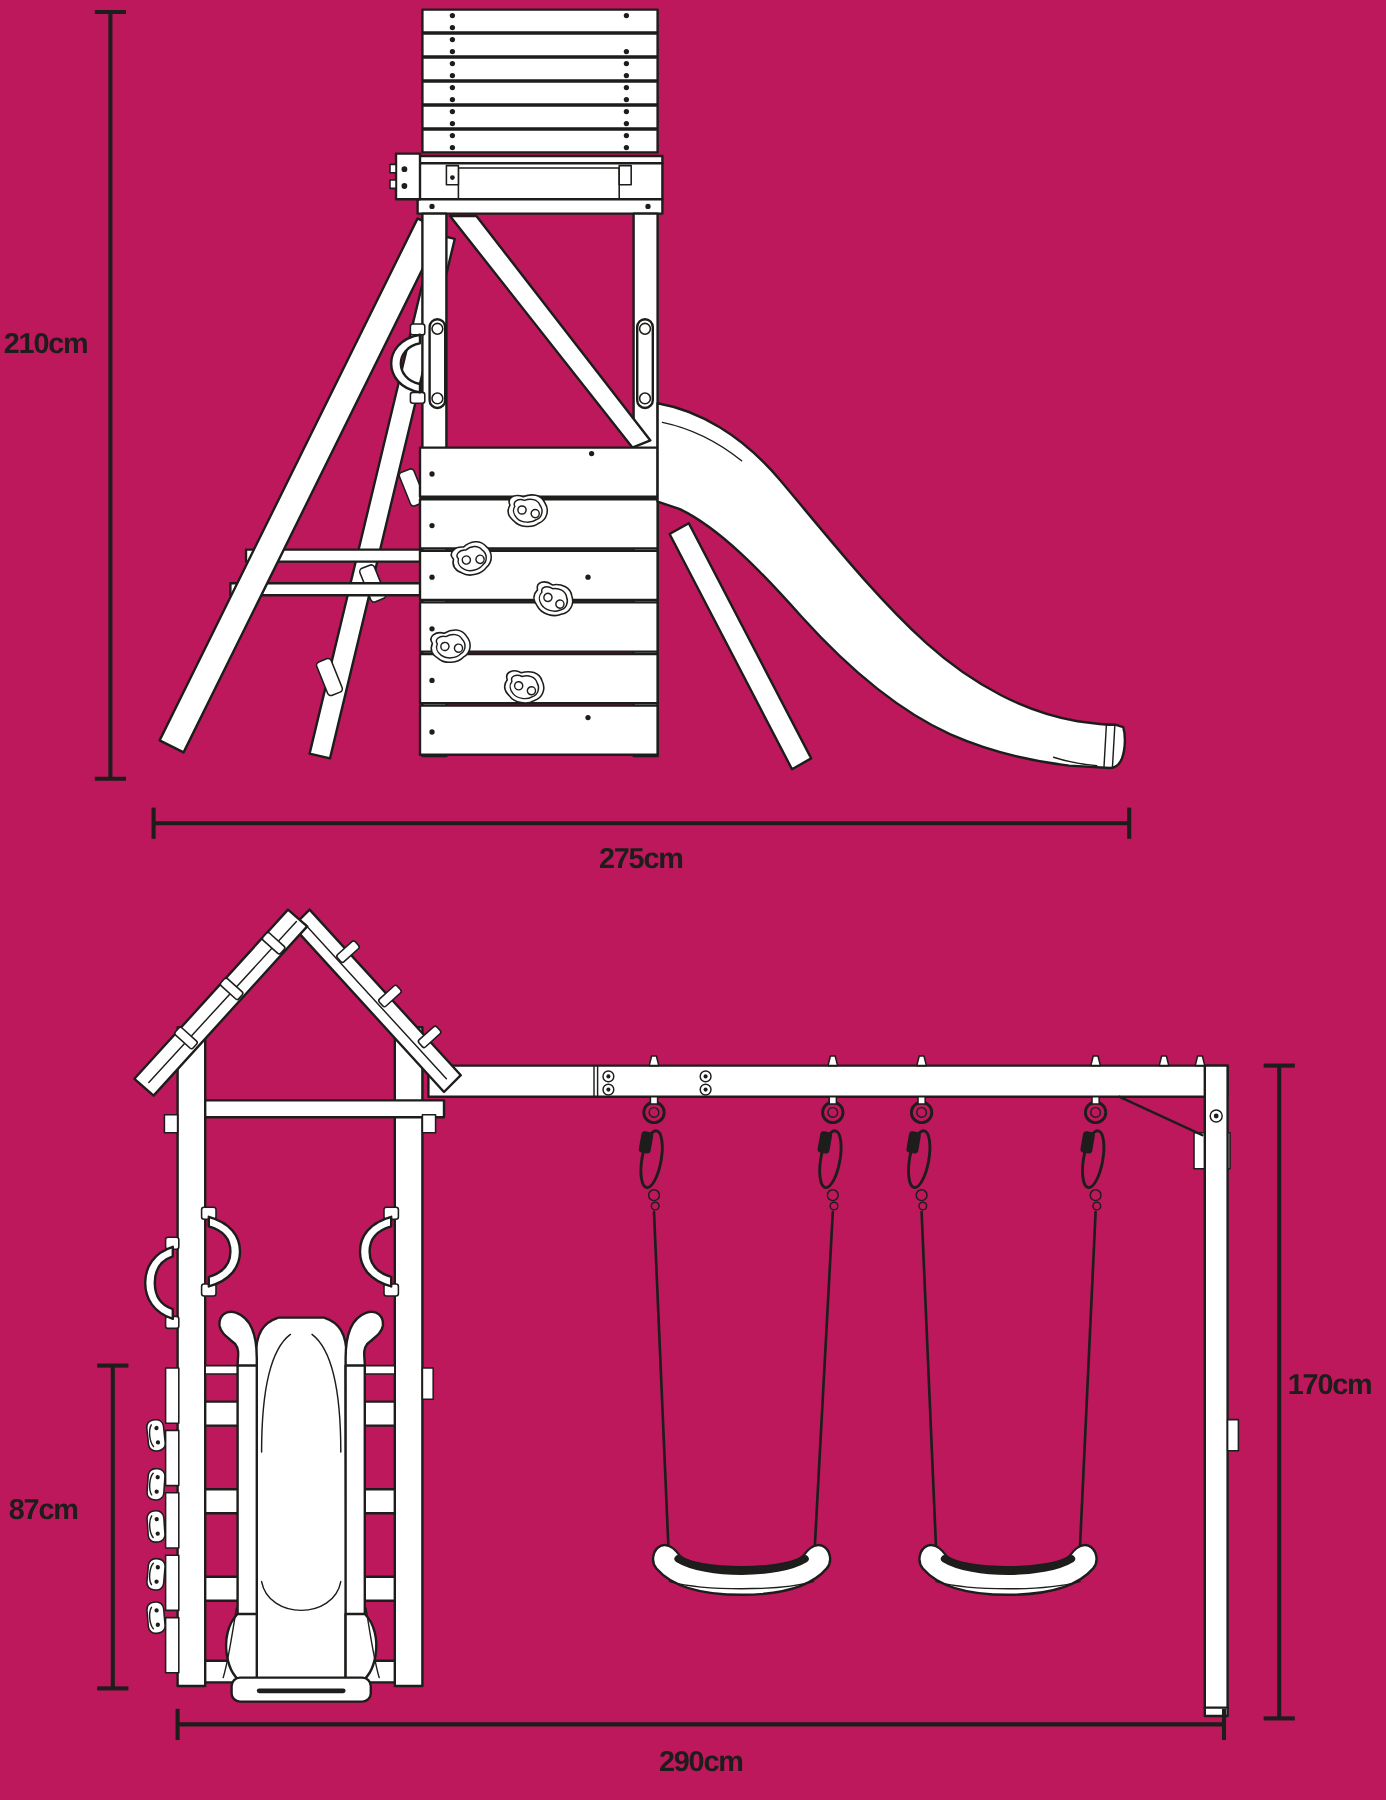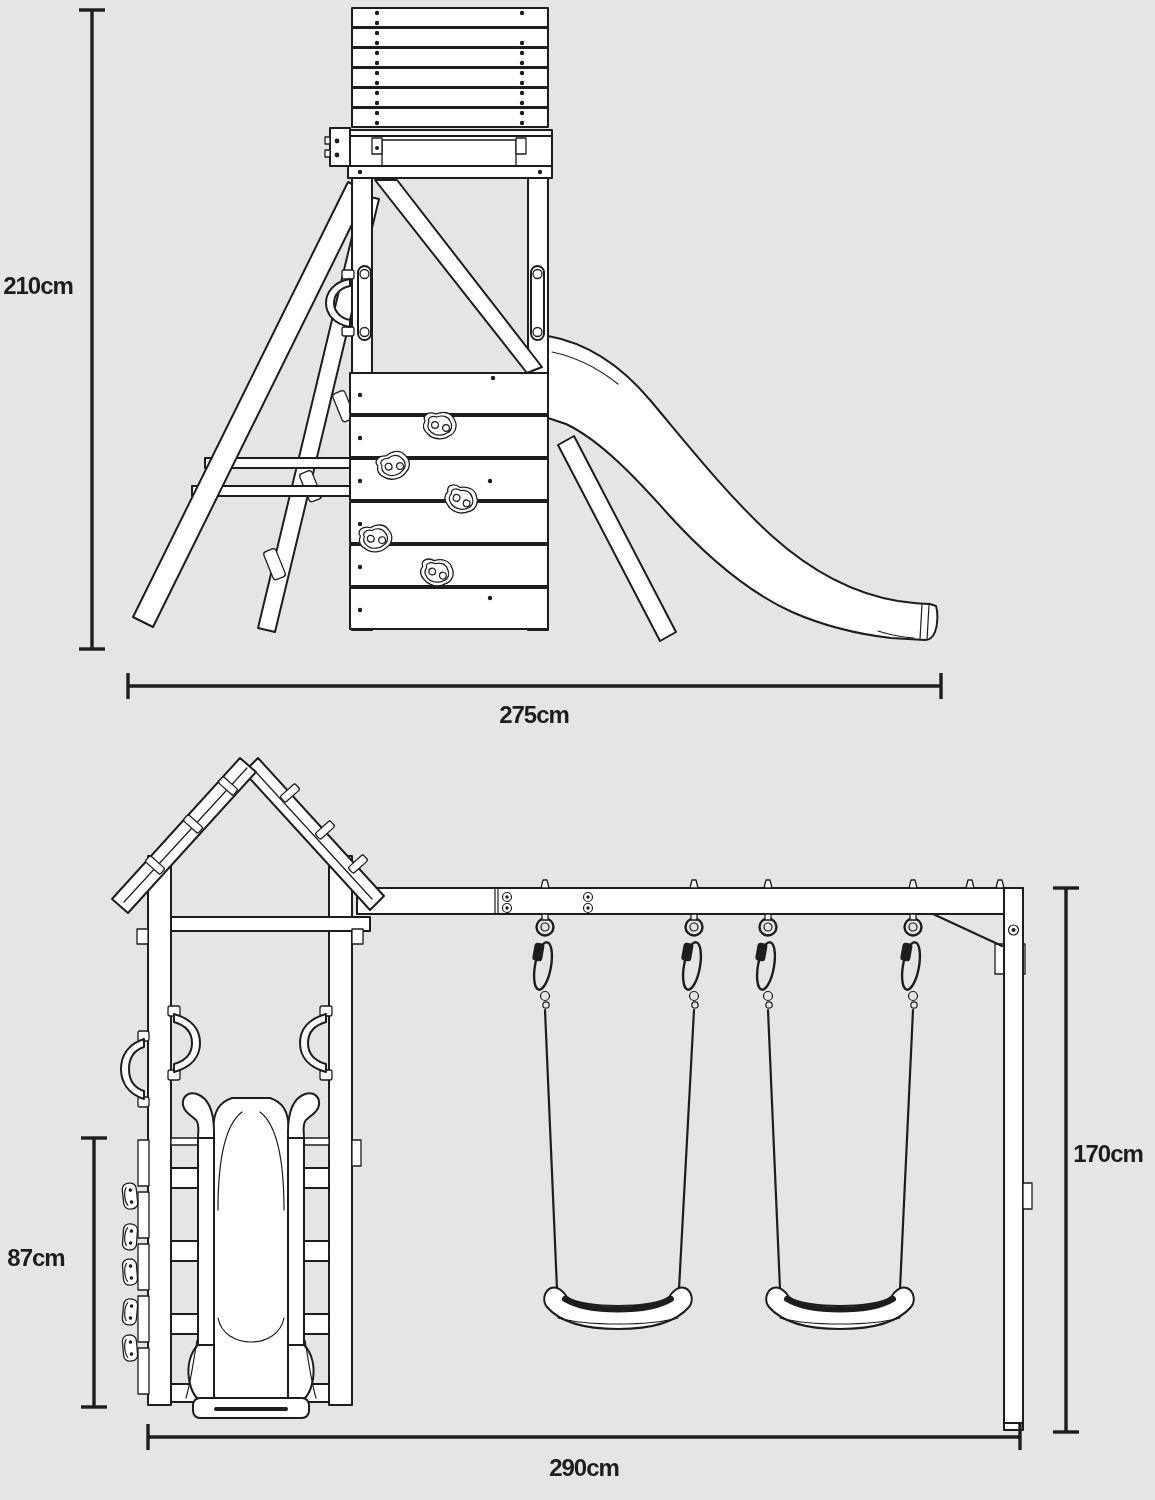--- a/index.html
+++ b/index.html
@@ -1,17 +1,17 @@
 <!DOCTYPE html>
 <html><head>
 <meta charset="utf-8">
 <style>
   html,body{margin:0;padding:0;}
   body{background:#fcfcfc;font-family:"Liberation Sans",sans-serif;}
-  .stage{position:relative;width:1155px;height:1500px;background:#e5e5e5;overflow:hidden;}
+  .stage{position:relative;width:1155px;height:1500px;background:#be185d;overflow:hidden;}
   svg{display:block;}
   .ln{stroke:#1d1d1b;stroke-width:2;fill:none;stroke-linecap:round;stroke-linejoin:round;}
   .thin{stroke:#1d1d1b;stroke-width:1.2;fill:none;stroke-linecap:round;stroke-linejoin:round;}
   .wh{fill:#ffffff;stroke:#1d1d1b;stroke-width:2;stroke-linejoin:round;}
   .whthin{fill:#ffffff;stroke:#1d1d1b;stroke-width:1.3;stroke-linejoin:round;}
   .dk{fill:#1d1d1b;stroke:none;}
   .dim{stroke:#1d1d1b;stroke-width:3.4;fill:none;stroke-linecap:butt;}
   .dim-label{font-family:"Liberation Sans",sans-serif;font-weight:bold;font-size:24px;
              fill:#1d1d1b;letter-spacing:-1px;}
 </style>

